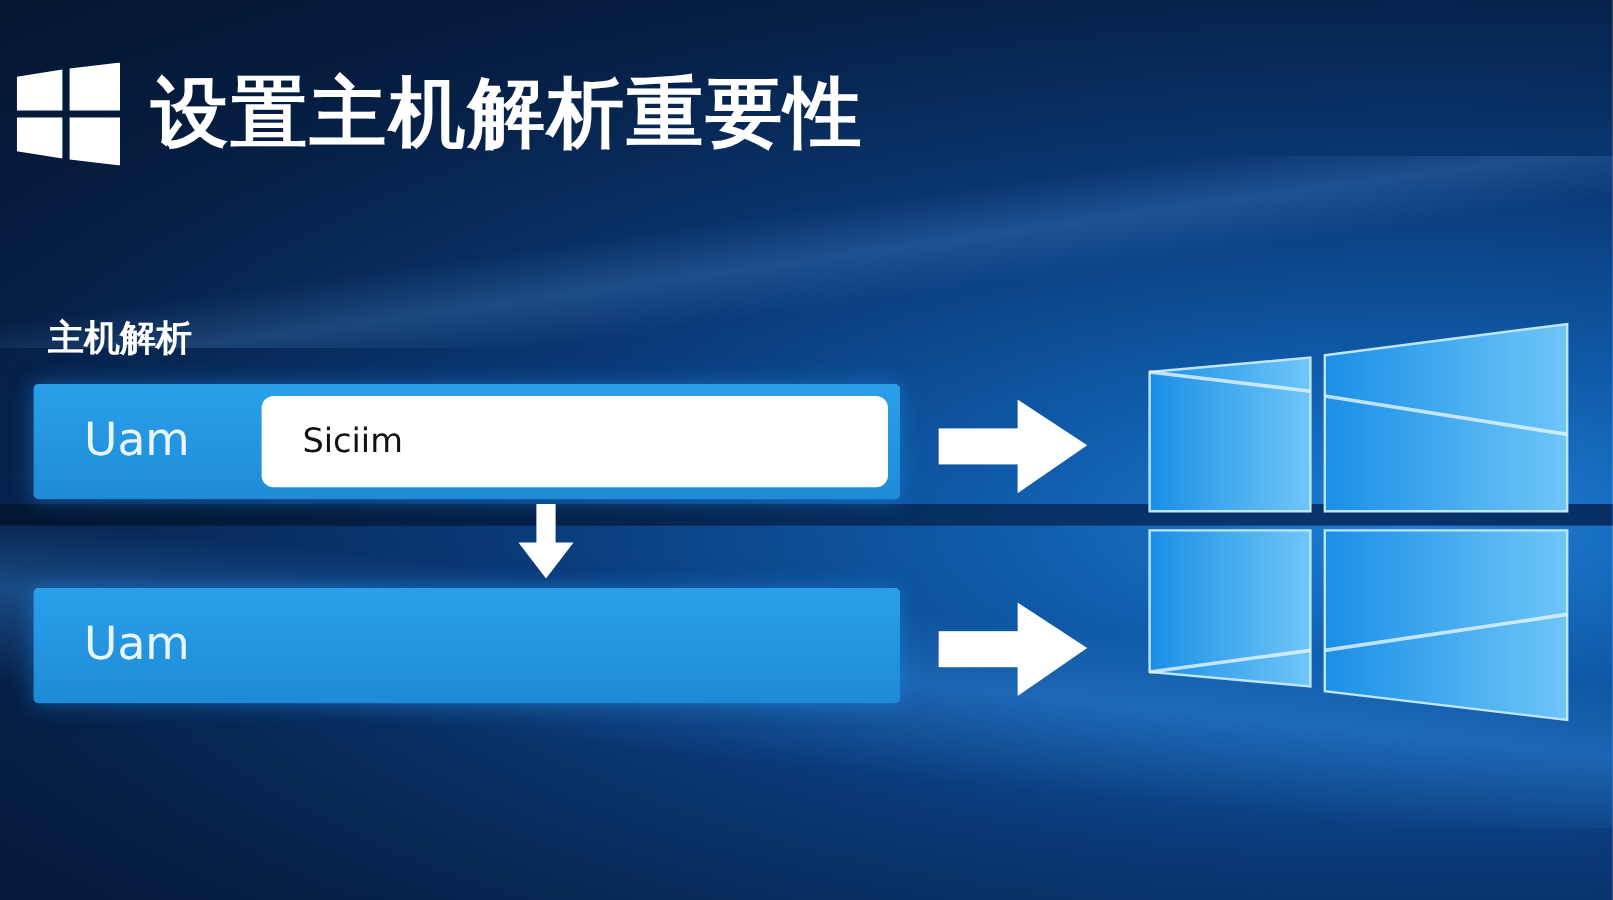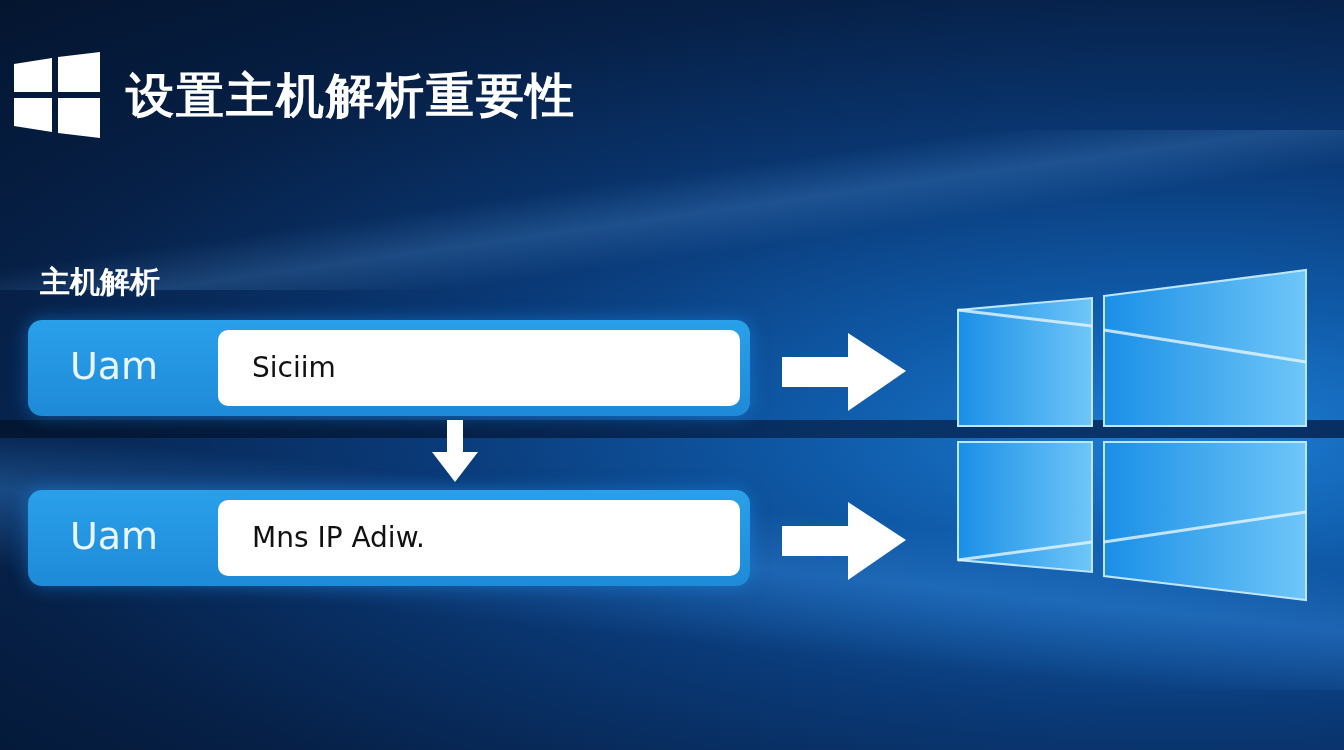--- a/index.html
+++ b/index.html
@@ -7,24 +7,24 @@
     font-family:"DejaVu Sans","Liberation Sans",sans-serif;
     background:radial-gradient(ellipse at 88% 58%, #1e7fd6 0%, #0f5aa8 22%, #0a3a78 45%, #061f45 75%, #04152f 100%);}
   .beam{position:absolute;pointer-events:none;}
   .beam1{left:0;top:130px;width:1344px;height:160px;
     background:linear-gradient(172deg, transparent 40%, rgba(120,190,255,0.18) 52%, transparent 64%);}
   .beam2{left:0;top:430px;width:1344px;height:260px;
     background:linear-gradient(186deg, transparent 35%, rgba(60,150,240,0.35) 50%, transparent 70%);}
   .dark-band{position:absolute;left:0;top:420px;width:1344px;height:18px;
     background:linear-gradient(90deg, rgba(3,20,45,0.85), rgba(5,30,70,0.7) 60%, rgba(5,40,90,0.9));}
   .logo{position:absolute;left:14px;top:52px;width:86px;height:86px;}
-  .title{position:absolute;left:126px;top:52px;font-size:48px;font-weight:bold;color:#fff;
+  .title{position:absolute;left:126px;top:52px;font-size:64px;font-weight:bold;color:#fff;
     letter-spacing:2px;line-height:86px;}
   .section-label{position:absolute;left:40px;top:262px;font-size:30px;color:#fff;font-weight:bold;}
-  .row{position:absolute;left:28px;width:722px;height:96px;border-radius:14px;
+  .row{position:absolute;left:28px;width:722px;height:96px;border-radius:4px;
     background:linear-gradient(180deg,#2aa0ea,#1e8ad8);box-shadow:0 0 18px rgba(30,140,230,0.5);}
   .row1{top:320px;}
   .row2{top:490px;}
   .row-label{position:absolute;left:42px;top:24px;font-size:38px;color:#eaf6ff;}
   .row-input{position:absolute;left:190px;top:10px;width:522px;height:76px;background:#fff;border-radius:10px;
     box-sizing:border-box;padding-left:34px;font-size:28px;line-height:76px;color:#111;border:none;
     font-family:"DejaVu Sans","Liberation Sans",sans-serif;}
   .down-arrow{position:absolute;left:430px;top:420px;width:50px;height:62px;}
   .right-arrow{position:absolute;width:124px;height:80px;}
   .ra1{left:782px;top:333px;}
@@ -53,21 +53,20 @@
   <div class="row-input">Siciim</div>
 </div>
 
 <svg class="down-arrow" viewBox="0 0 50 62">
   <rect x="17" y="0" width="16" height="34" fill="#fff"></rect>
   <polygon points="2,32 48,32 25,62" fill="#fff"></polygon>
 </svg>
 
 <div class="row row2">
   <div class="row-label">Uam</div>
-  <div class="row-input">Mns IP Adiw.</div>
 </div>
 
 <svg class="right-arrow ra1" viewBox="0 0 124 80">
   <rect x="0" y="24" width="70" height="30" fill="#fff"></rect>
   <polygon points="66,0 124,38 66,78" fill="#fff"></polygon>
 </svg>
 <svg class="right-arrow ra2" viewBox="0 0 124 80">
   <rect x="0" y="24" width="70" height="30" fill="#fff"></rect>
   <polygon points="66,0 124,38 66,78" fill="#fff"></polygon>
 </svg>

